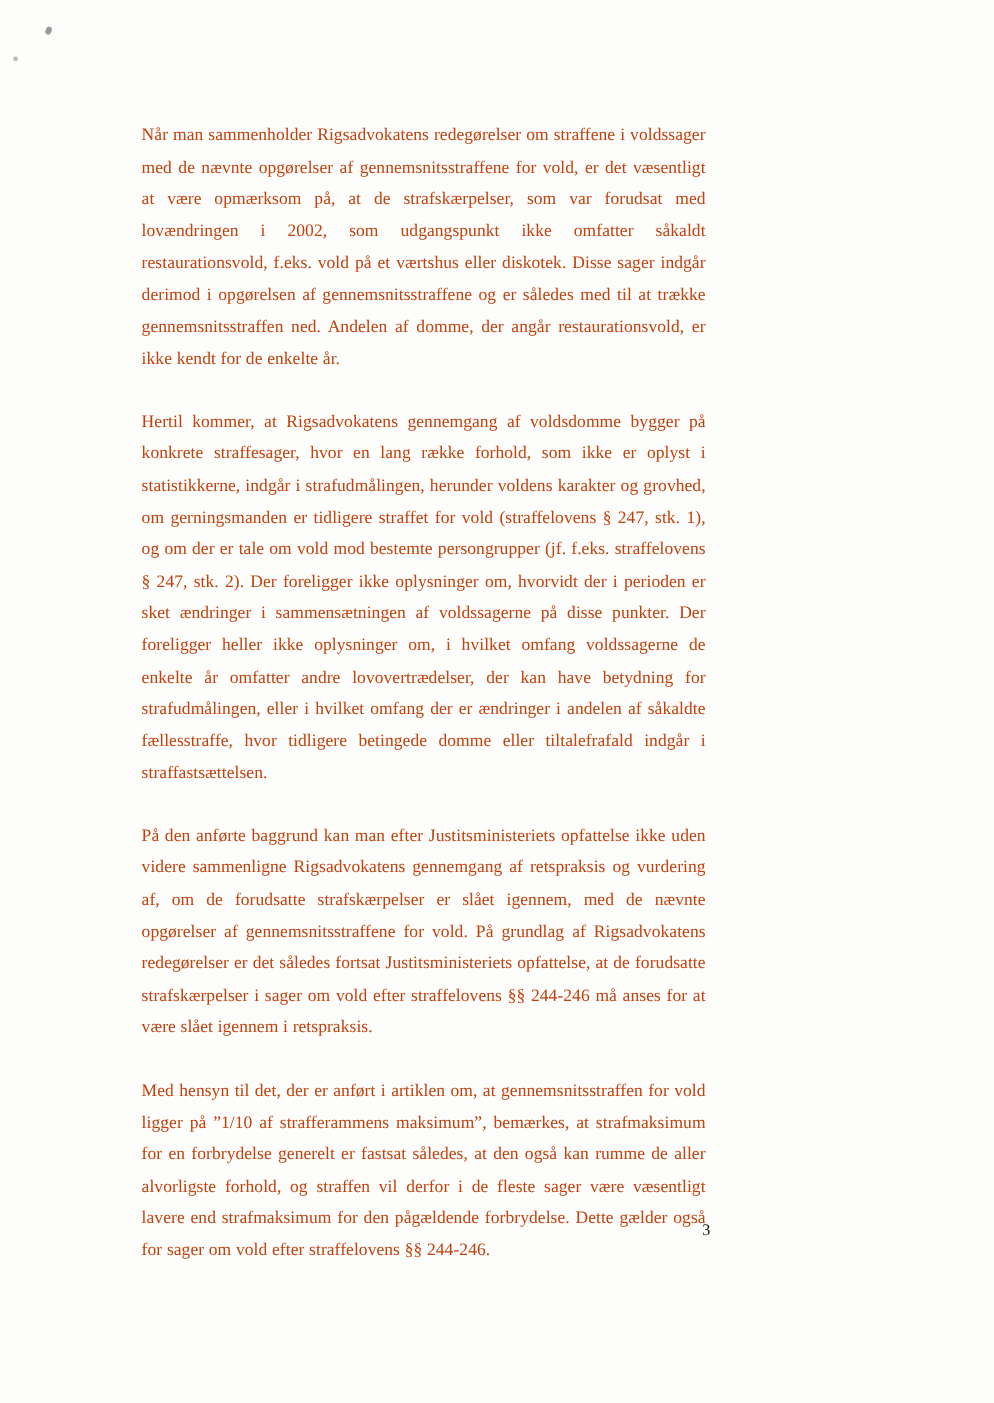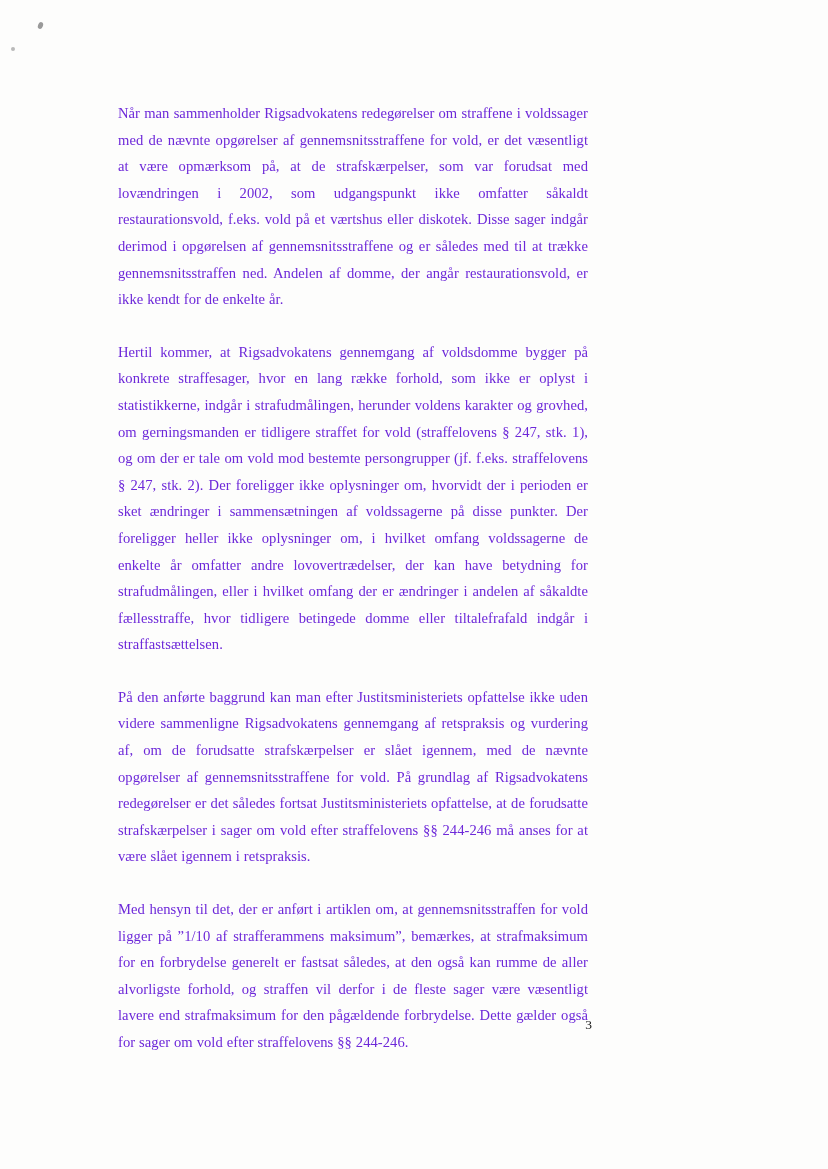--- a/index.html
+++ b/index.html
@@ -37,21 +37,21 @@
     width: 470px;
   }
   p.para {
     margin: 0 0 26px 0;
     font-size: 14.6px;
     line-height: 26.6px;
     text-align: justify;
     text-justify: inter-word;
     letter-spacing: 0.05px;
     word-spacing: 0.2px;
-    color: #6d28d9;
+    color: #c2410c;
   }
   p.para:last-of-type {
     margin-bottom: 0;
   }
   .page-number {
     position: absolute;
     left: 578px;
     top: 1017px;
     width: 14px;
     text-align: right;

